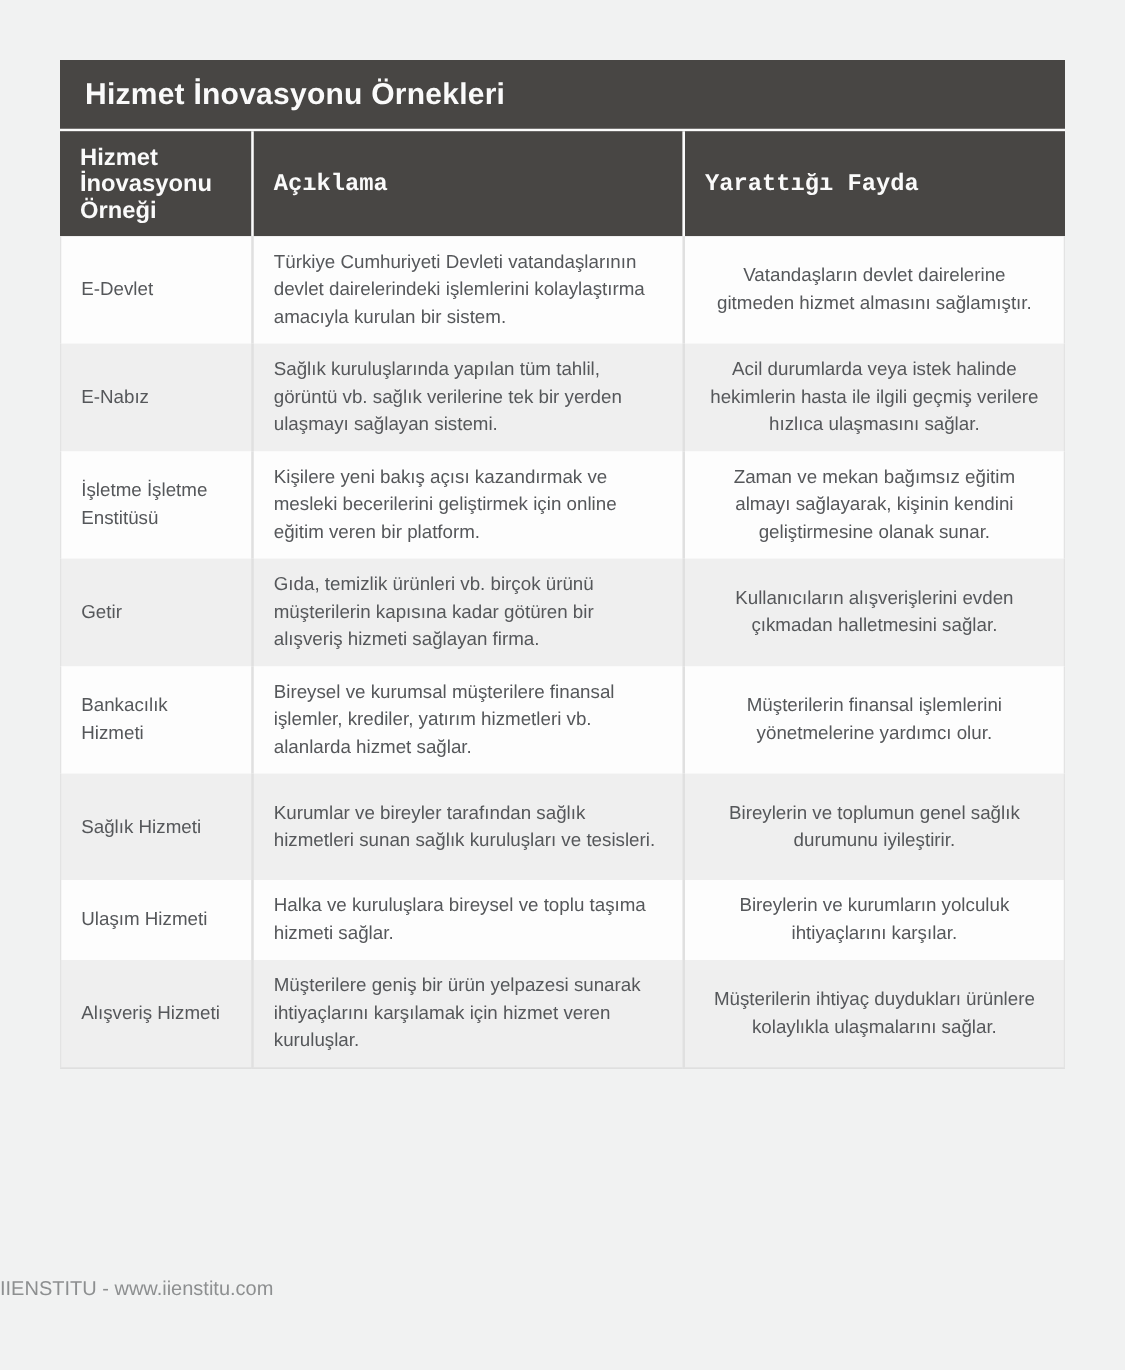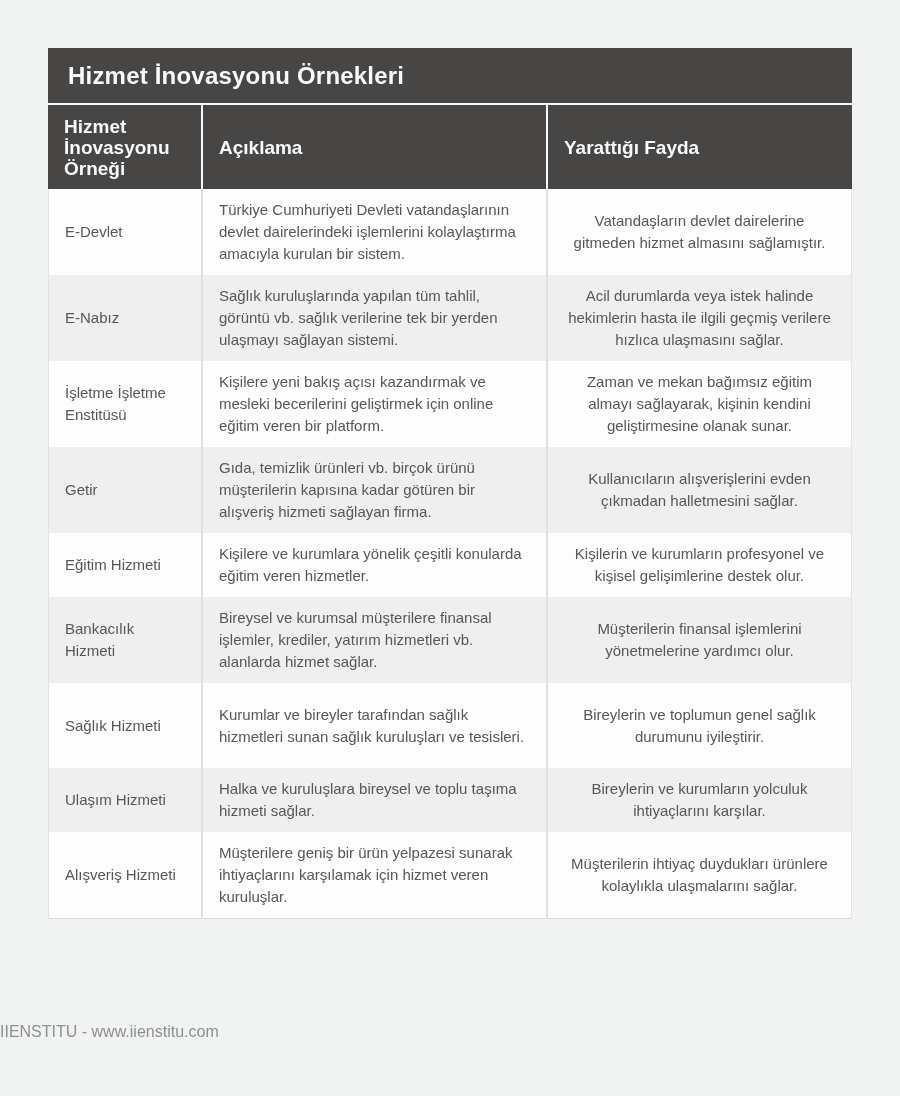--- a/index.html
+++ b/index.html
@@ -37,21 +37,21 @@
   col.c1{width:153px;} col.c2{width:345px;} col.c3{width:306px;}
   th{
     background:var(--header_bg);
     color:var(--header_text);
     font-size:19px; font-weight:bold;
     text-align:left; vertical-align:middle;
     height:84px;
     padding:10px 16px;
     line-height:21px;
   }
-  th:nth-child(2), th:nth-child(3){ border-left:2px solid var(--header_divider); }
+  th:nth-child(2), th:nth-child(3){ border-left:2px solid var(--header_divider);font-family:Liberation Mono, monospace; }
   td{
     font-size:15px;
     color:var(--body_text);
     line-height:22px;
     padding:10px 16px;
     vertical-align:middle;
   }
   td:nth-child(2), td:nth-child(3){ border-left:2px solid var(--divider); }
   tbody tr:nth-child(odd) td{ background:var(--row_white); }
   tbody tr:nth-child(even) td{ background:var(--row_alt); }
@@ -106,25 +106,20 @@
     <td>Zaman ve mekan bağımsız eğitim almayı sağlayarak, kişinin kendini geliştirmesine olanak sunar.</td>
   </tr>
 
 
   <tr class="tall">
     <td>Getir</td>
     <td>Gıda, temizlik ürünleri vb. birçok ürünü müşterilerin kapısına kadar götüren bir alışveriş hizmeti sağlayan firma.</td>
     <td>Kullanıcıların alışverişlerini evden çıkmadan halletmesini sağlar.</td>
   </tr>
 
-  <tr class="short">
-    <td>Eğitim Hizmeti</td>
-    <td>Kişilere ve kurumlara yönelik çeşitli konularda eğitim veren hizmetler.</td>
-    <td>Kişilerin ve kurumların profesyonel ve kişisel gelişimlerine destek olur.</td>
-  </tr>
 
   <tr class="tall">
     <td>Bankacılık Hizmeti</td>
     <td>Bireysel ve kurumsal müşterilere finansal işlemler, krediler, yatırım hizmetleri vb. alanlarda hizmet sağlar.</td>
     <td>Müşterilerin finansal işlemlerini yönetmelerine yardımcı olur.</td>
   </tr>
 
   <tr class="tall">
     <td>Sağlık Hizmeti</td>
     <td>Kurumlar ve bireyler tarafından sağlık hizmetleri sunan sağlık kuruluşları ve tesisleri.</td>

